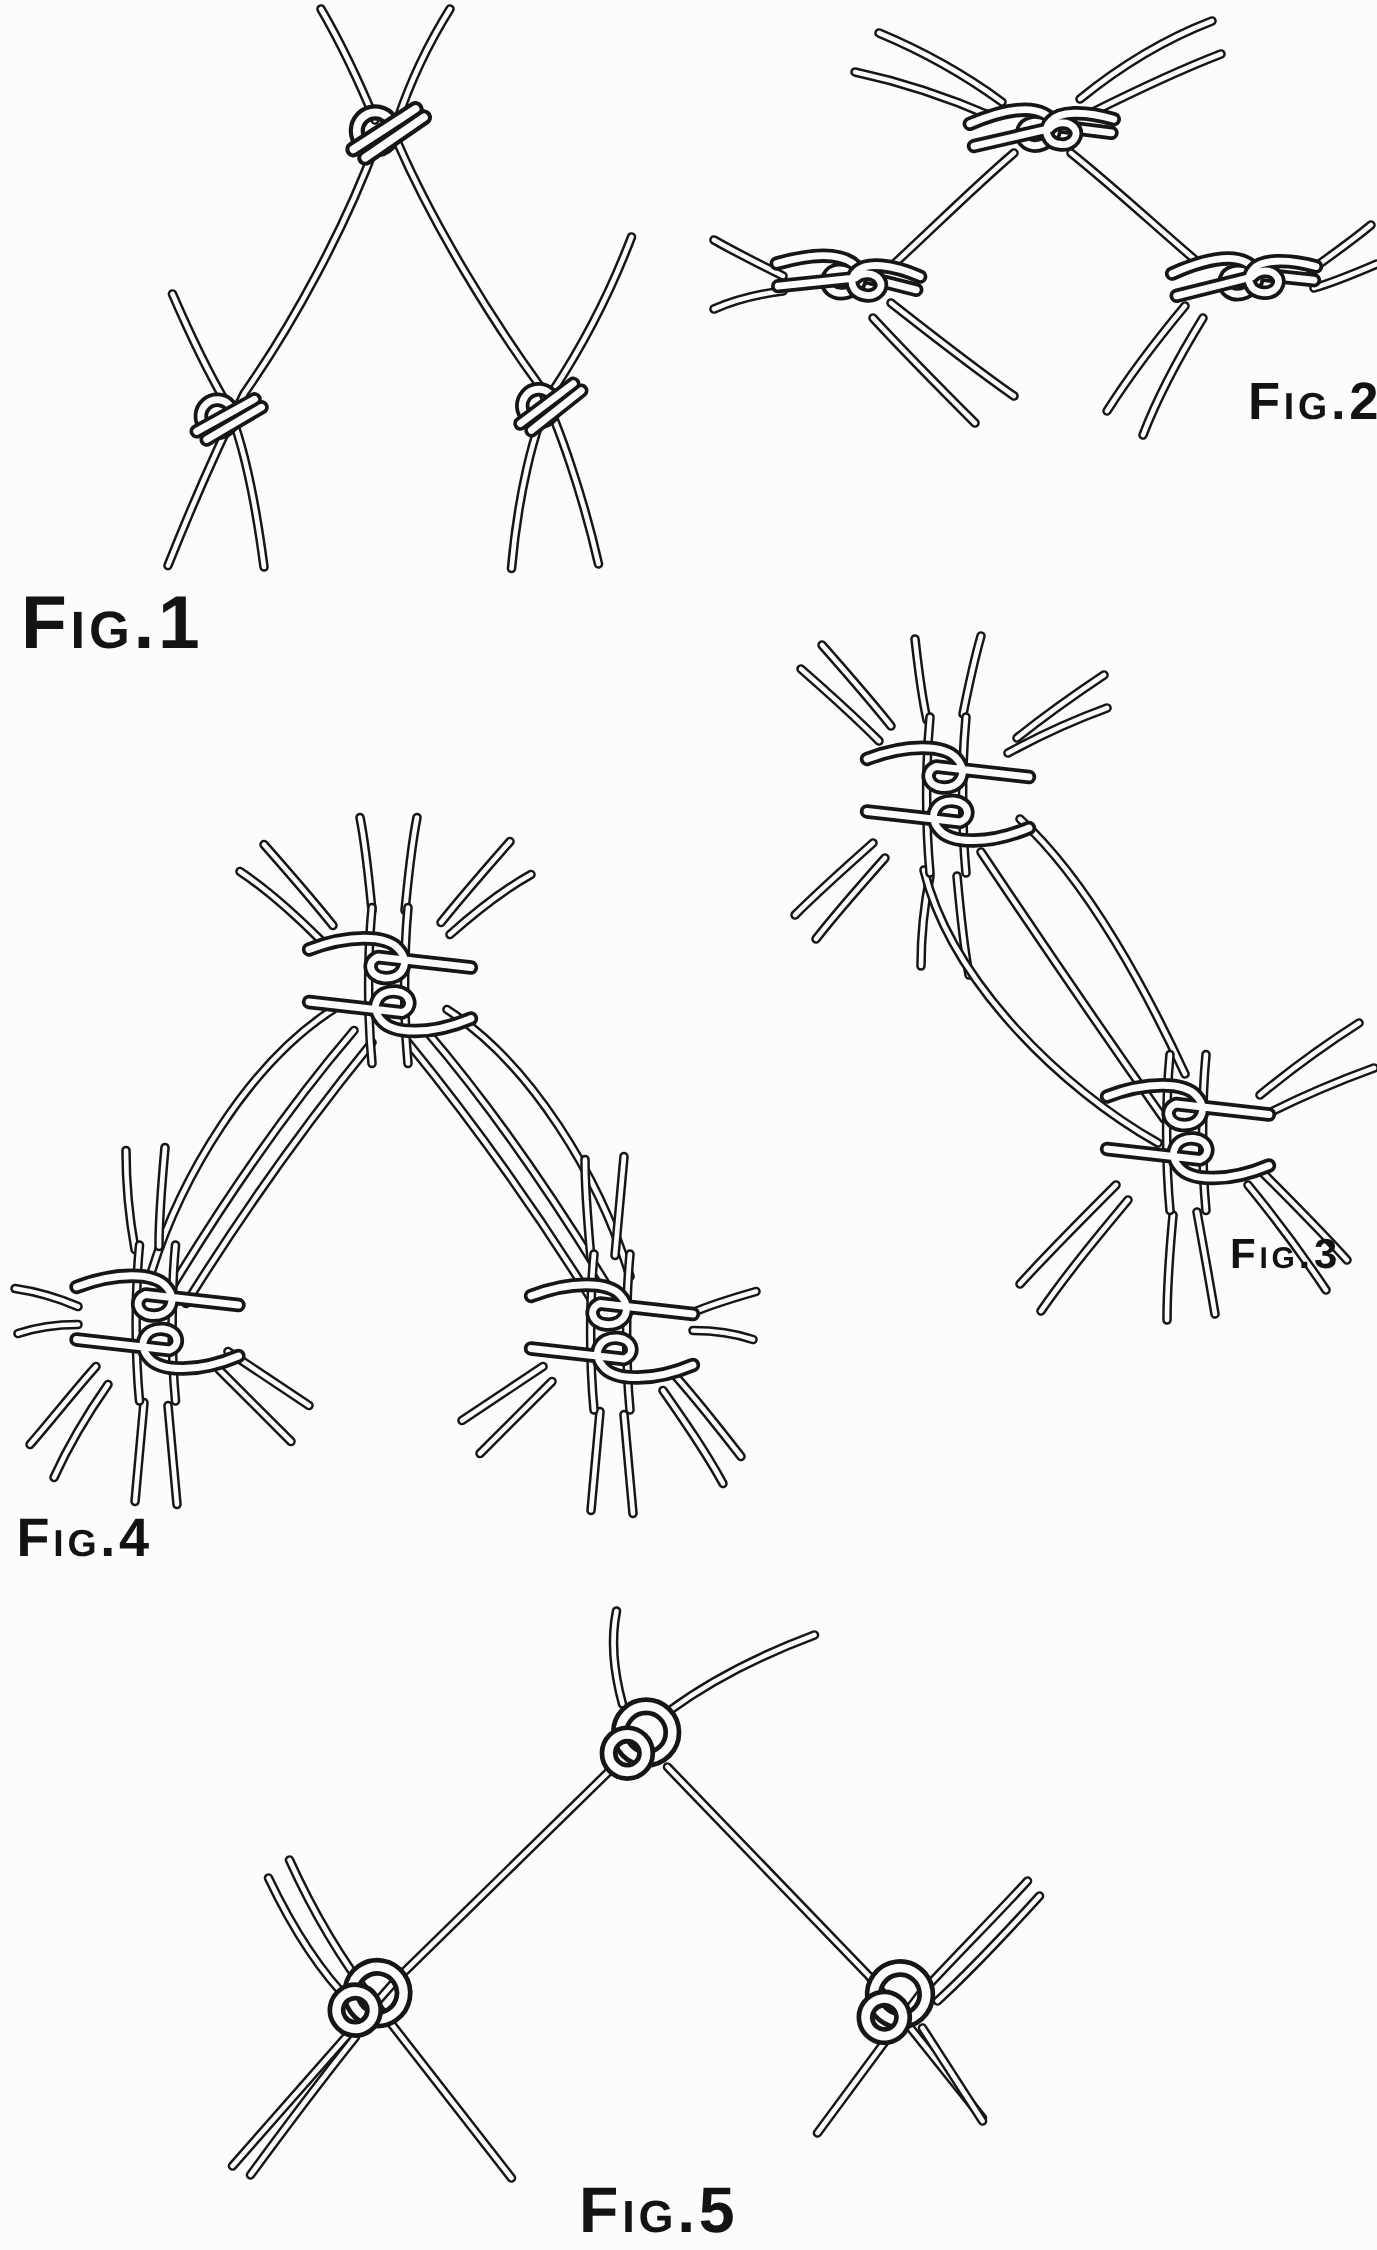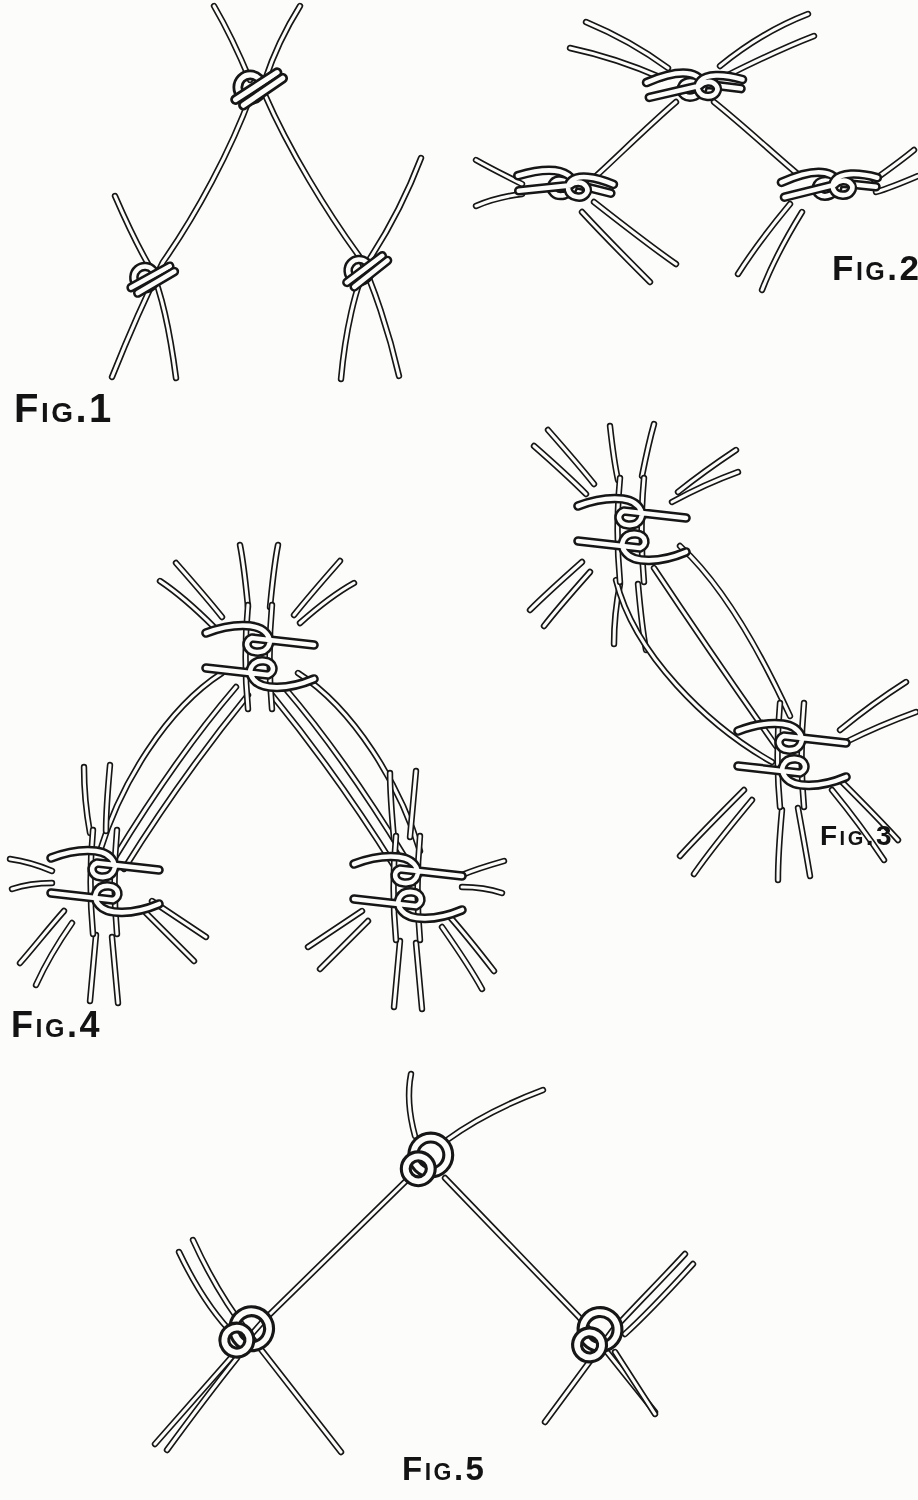--- a/index.html
+++ b/index.html
@@ -75,21 +75,21 @@
         <path class="core" d="M265,95 C289,150 327,212 359,256 C373,284 389,332 399,376"></path>
       <path class="rope" d="M115,196 C128,226 141,252 151,269 C162,294 170,332 176,378"></path>
         <path class="core" d="M115,196 C128,226 141,252 151,269 C162,294 170,332 176,378"></path>
       <path class="rope" d="M421,158 C405,200 386,234 369,260 C355,286 345,334 341,379"></path>
         <path class="core" d="M421,158 C405,200 386,234 369,260 C355,286 345,334 341,379"></path>
     </g>
     <use href="#knot-x" transform="translate(258,85) scale(1.12)"></use>
     <use href="#knot-x" transform="translate(152,276) rotate(4)"></use>
     <use href="#knot-x" transform="translate(366,268) rotate(-4)"></use>
   </svg>
-  <div class="fig-label" style="left:14px;top:386px;font-size:40px">Fig.1</div>
+  <div class="fig-label" style="left:14px;top:386px;font-size:50px">Fig.1</div>
 
   <svg class="fig-svg" style="left:470px;top:2px;width:448px;height:300px" viewBox="0 0 448 300">
     <g>
       <path class="rope" d="M192,76 C160,62 128,52 100,46"></path>
         <path class="core" d="M192,76 C160,62 128,52 100,46"></path>
       <path class="rope" d="M198,66 C168,44 140,30 116,20"></path>
         <path class="core" d="M198,66 C168,44 140,30 116,20"></path>
       <path class="rope" d="M256,74 C288,58 318,44 344,34"></path>
         <path class="core" d="M256,74 C288,58 318,44 344,34"></path>
       <path class="rope" d="M250,64 C282,38 312,22 338,12"></path>
@@ -264,15 +264,15 @@
         <path class="core" d="M570,182 C548,206 520,234 498,258 L430,350"></path>
       <path class="rope" d="M578,192 C558,214 534,240 510,262"></path>
         <path class="core" d="M578,192 C558,214 534,240 510,262"></path>
       <path class="rope" d="M500,280 L540,342"></path>
         <path class="core" d="M500,280 L540,342"></path>
     </g>
     <use href="#knot-ring" transform="translate(312,88) scale(1.25)"></use>
     <use href="#knot-ring" transform="translate(132,261) scale(1.25) rotate(10)"></use>
     <use href="#knot-ring" transform="translate(482,263) scale(1.25) rotate(-8)"></use>
   </svg>
-  <div class="fig-label" style="left:402px;top:1450px;font-size:33px">Fig.5</div>
+  <div class="fig-label" style="left:386px;top:1450px;font-size:43px">Fig.5</div>
 
 </div>
 
 </body></html>

